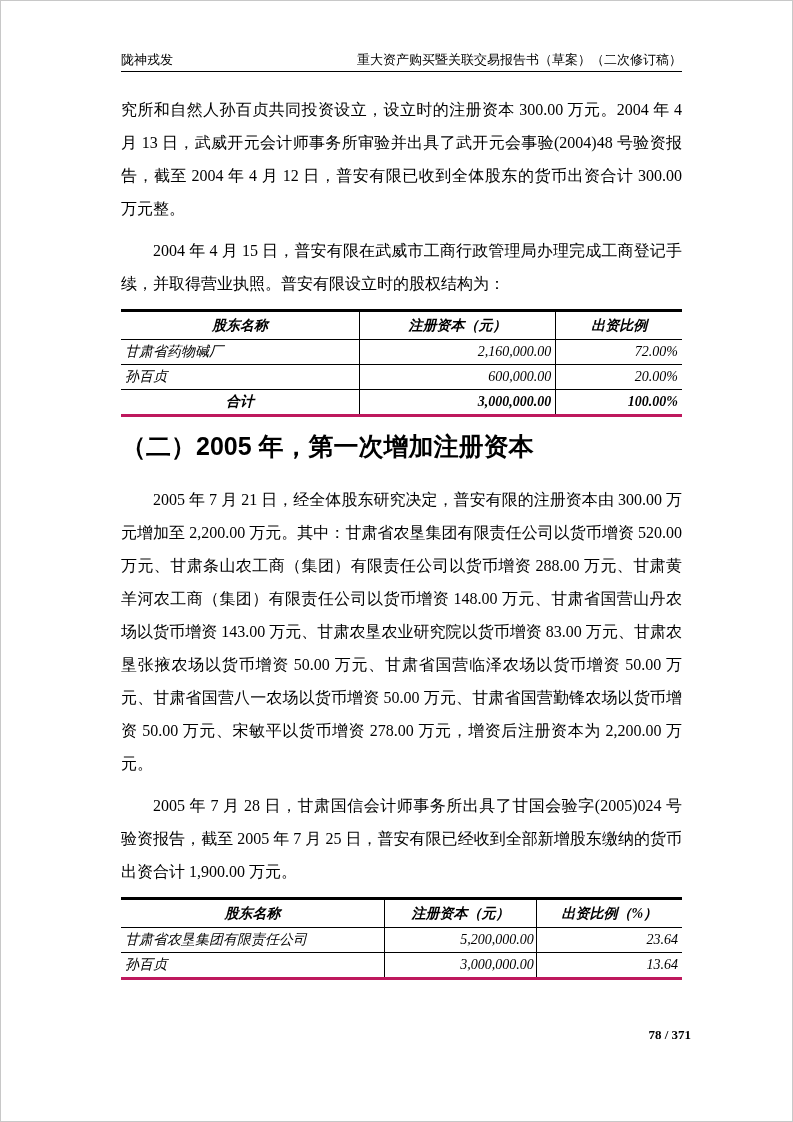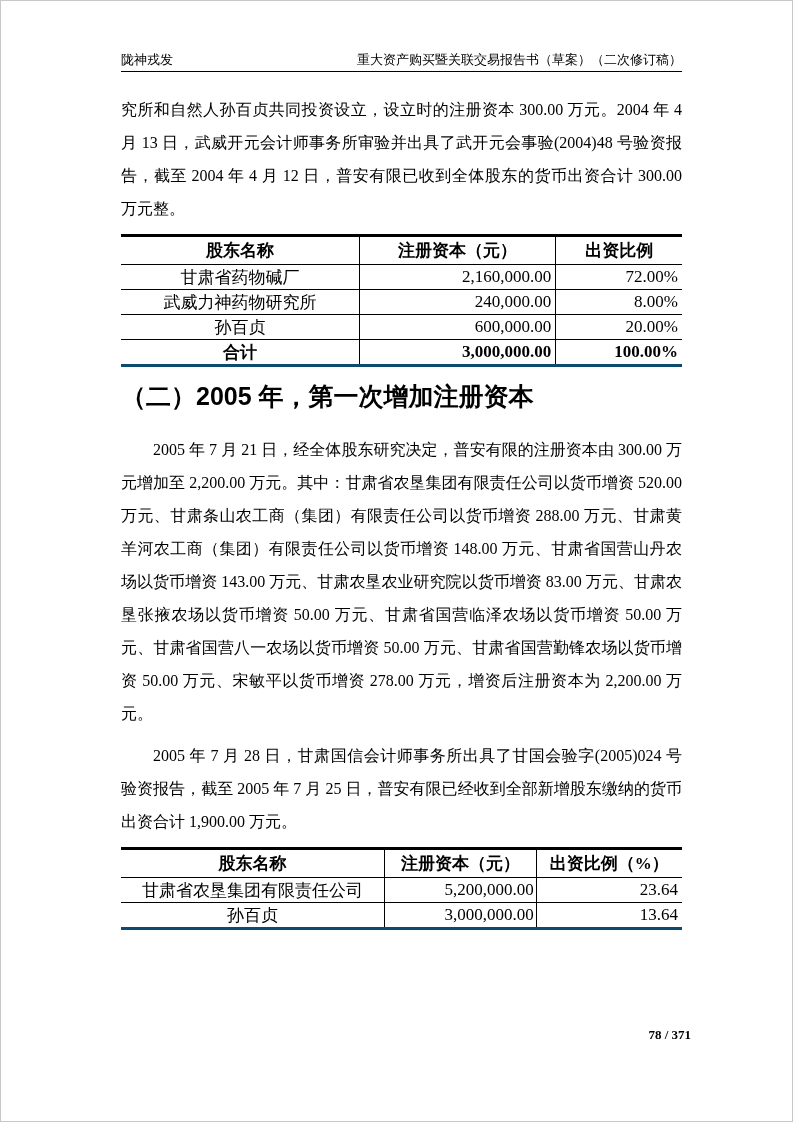--- a/index.html
+++ b/index.html
@@ -43,42 +43,43 @@
     font-size:25px;
     font-weight:bold;
     margin:17px 0 25px 0;
     line-height:24px;
   }
   
   table.tbl{
     width:100%;
     border-collapse:collapse;
     border-top:3px solid #000;
-    border-bottom:3px solid #0c4a6e;
-    font-size:17px;
+    border-bottom:3px solid #be185d;
+    font-size:14px;
     margin:2px 0 10px 0;
+    font-style:italic;
   }
   table.tbl th{
     font-weight:bold;
     text-align:center;
     height:27px;
     padding:0 4px;
     border-bottom:1.5px solid #000;
   }
   table.tbl td{
     height:24px;
     padding:0 4px;
   }
   table.tbl tbody tr td{border-bottom:1px solid #000;}
   table.tbl tbody tr:last-child td{border-bottom:none;}
   table.tbl th:nth-child(1),table.tbl td:nth-child(1),
   table.tbl th:nth-child(2),table.tbl td:nth-child(2){
     border-right:1px solid #000;
   }
-  td.name{text-align:center;padding-left:5px;}
+  td.name{text-align:left;padding-left:5px;}
   td.num{text-align:right;padding-right:6px;}
   table.t2005 td.num2{text-align:right;padding-right:2px;}
   tr.total td{
     border-top:1.5px solid #000;
     font-weight:bold;
   }
   tr.total td:first-child{text-align:center;}
   .t2004 col.c1{width:42.5%;} .t2004 col.c2{width:35%;} .t2004 col.c3{width:22.5%;}
   .t2005 col.c1{width:47%;}  .t2005 col.c2{width:27%;} .t2005 col.c3{width:26%;}
   
@@ -97,44 +98,40 @@
 
   <div class="header">
     <span>陇神戎发</span>
     <span>重大资产购买暨关联交易报告书（草案）（二次修订稿）</span>
   </div>
 
   <div class="content">
 
     <p class="para first">究所和自然人孙百贞共同投资设立，设立时的注册资本 300.00 万元。2004 年 4 月 13 日，武威开元会计师事务所审验并出具了武开元会事验(2004)48 号验资报告，截至 2004 年 4 月 12 日，普安有限已收到全体股东的货币出资合计 300.00 万元整。</p>
 
+    <p class="para indent">2004 年 4 月 15 日，普安有限在武威市工商行政管理局办理完成工商登记手续，并取得营业执照。普安有限设立时的股权结构为：</p>
 
     <table class="tbl t2004">
       <colgroup>
           <col class="c1">
           <col class="c2">
           <col class="c3">
         </colgroup>
       <thead>
         <tr>
           <th>股东名称</th>
           <th>注册资本（元）</th>
           <th>出资比例</th>
         </tr>
       </thead>
       <tbody>
         <tr>
           <td class="name">甘肃省药物碱厂</td>
           <td class="num">2,160,000.00</td>
           <td class="num">72.00%</td>
-        </tr>
-        <tr>
-          <td class="name">武威力神药物研究所</td>
-          <td class="num">240,000.00</td>
-          <td class="num">8.00%</td>
         </tr>
         <tr>
           <td class="name">孙百贞</td>
           <td class="num">600,000.00</td>
           <td class="num">20.00%</td>
         </tr>
         <tr class="total">
           <td>合计</td>
           <td class="num">3,000,000.00</td>
           <td class="num">100.00%</td>

